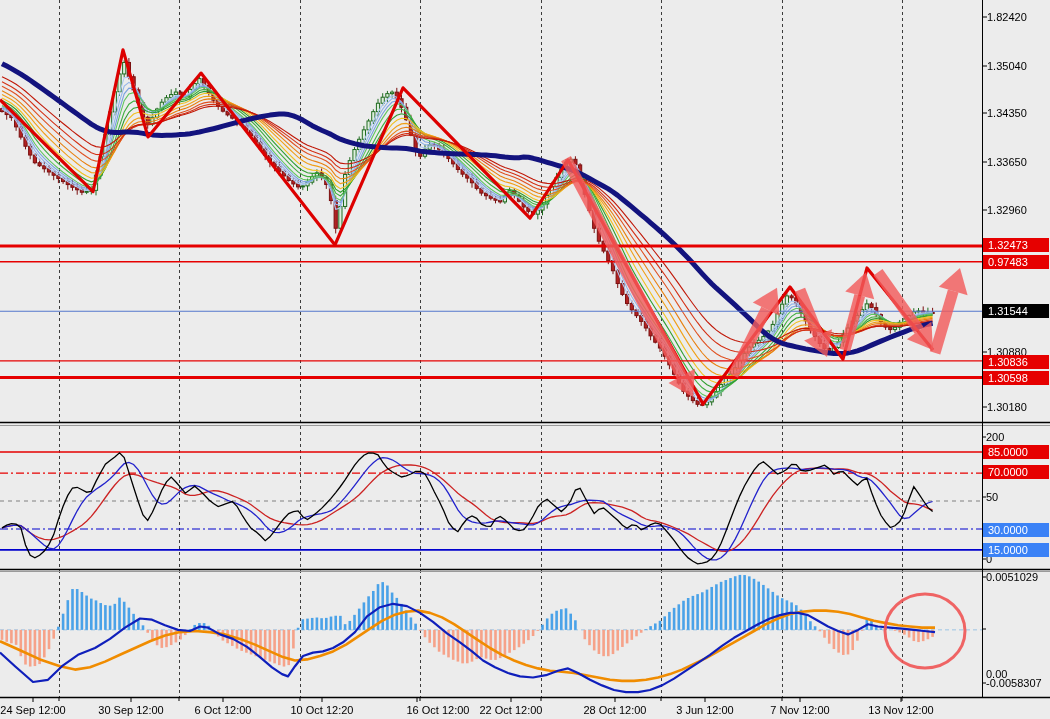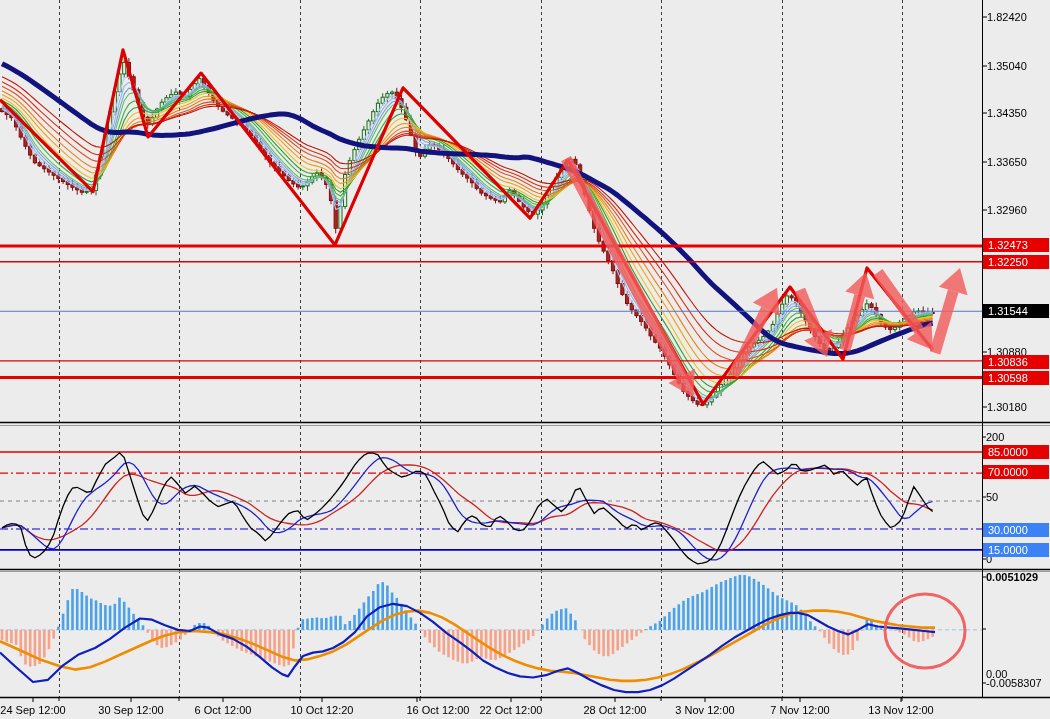--- a/index.html
+++ b/index.html
@@ -730,38 +730,38 @@
       <div class="axlab" style="top: 17px;">1.82420</div>
       <div class="axlab" style="top: 66px;">1.35040</div>
       <div class="axlab" style="top: 113px;">1.34350</div>
       <div class="axlab" style="top: 162px;">1.33650</div>
       <div class="axlab" style="top: 210px;">1.32960</div>
       <div class="axlab" style="top: 352px;">1.30880</div>
       <div class="axlab" style="top: 407px;">1.30180</div>
       <div class="sublab" style="top: 437px;">200</div>
       <div class="sublab" style="top: 497px;">50</div>
       <div class="sublab" style="top: 559px;">0</div>
-      <div class="sublab" style="top: 577px; font-weight: bold;">0.0051029</div>
+      <div class="sublab" style="top: 577px;">0.0051029</div>
       <div class="sublab" style="top: 629px; margin-top: 45px;">0.00</div>
       <div class="sublab" style="top: 683px;">-0.0058307</div>
       <div class="flag red" style="top: 245px;">1.32473</div>
-      <div class="flag red" style="top: 262px;">1.32250</div>
+      <div class="flag red" style="top: 262px;">0.97483</div>
       <div class="flag black" style="top: 311px;">1.31544</div>
       <div class="flag red" style="top: 362px;">1.30836</div>
       <div class="flag red" style="top: 378px;">1.30598</div>
       <div class="flag red" style="top: 452px;">85.0000</div>
       <div class="flag red" style="top: 472px;">70.0000</div>
       <div class="flag blue" style="top: 530px;">30.0000</div>
       <div class="flag blue" style="top: 550px;">15.0000</div>
     </div>
   <div id="time-axis">
       <div class="tlab" style="left: 33px;">24 Sep 12:00</div>
       <div class="tlab" style="left: 131px;">30 Sep 12:00</div>
       <div class="tlab" style="left: 223px;">6 Oct 12:00</div>
       <div class="tlab" style="left: 322px;">10 Oct 12:20</div>
       <div class="tlab" style="left: 438px;">16 Oct 12:00</div>
       <div class="tlab" style="left: 511px;">22 Oct 12:00</div>
       <div class="tlab" style="left: 615px;">28 Oct 12:00</div>
-      <div class="tlab" style="left: 705px;">3 Nov 12:00</div>
+      <div class="tlab" style="left: 705px;">3 Jun 12:00</div>
       <div class="tlab" style="left: 800px;">7 Nov 12:00</div>
       <div class="tlab" style="left: 901px;">13 Nov 12:00</div>
     </div>
 </div>
 
 </body></html>

